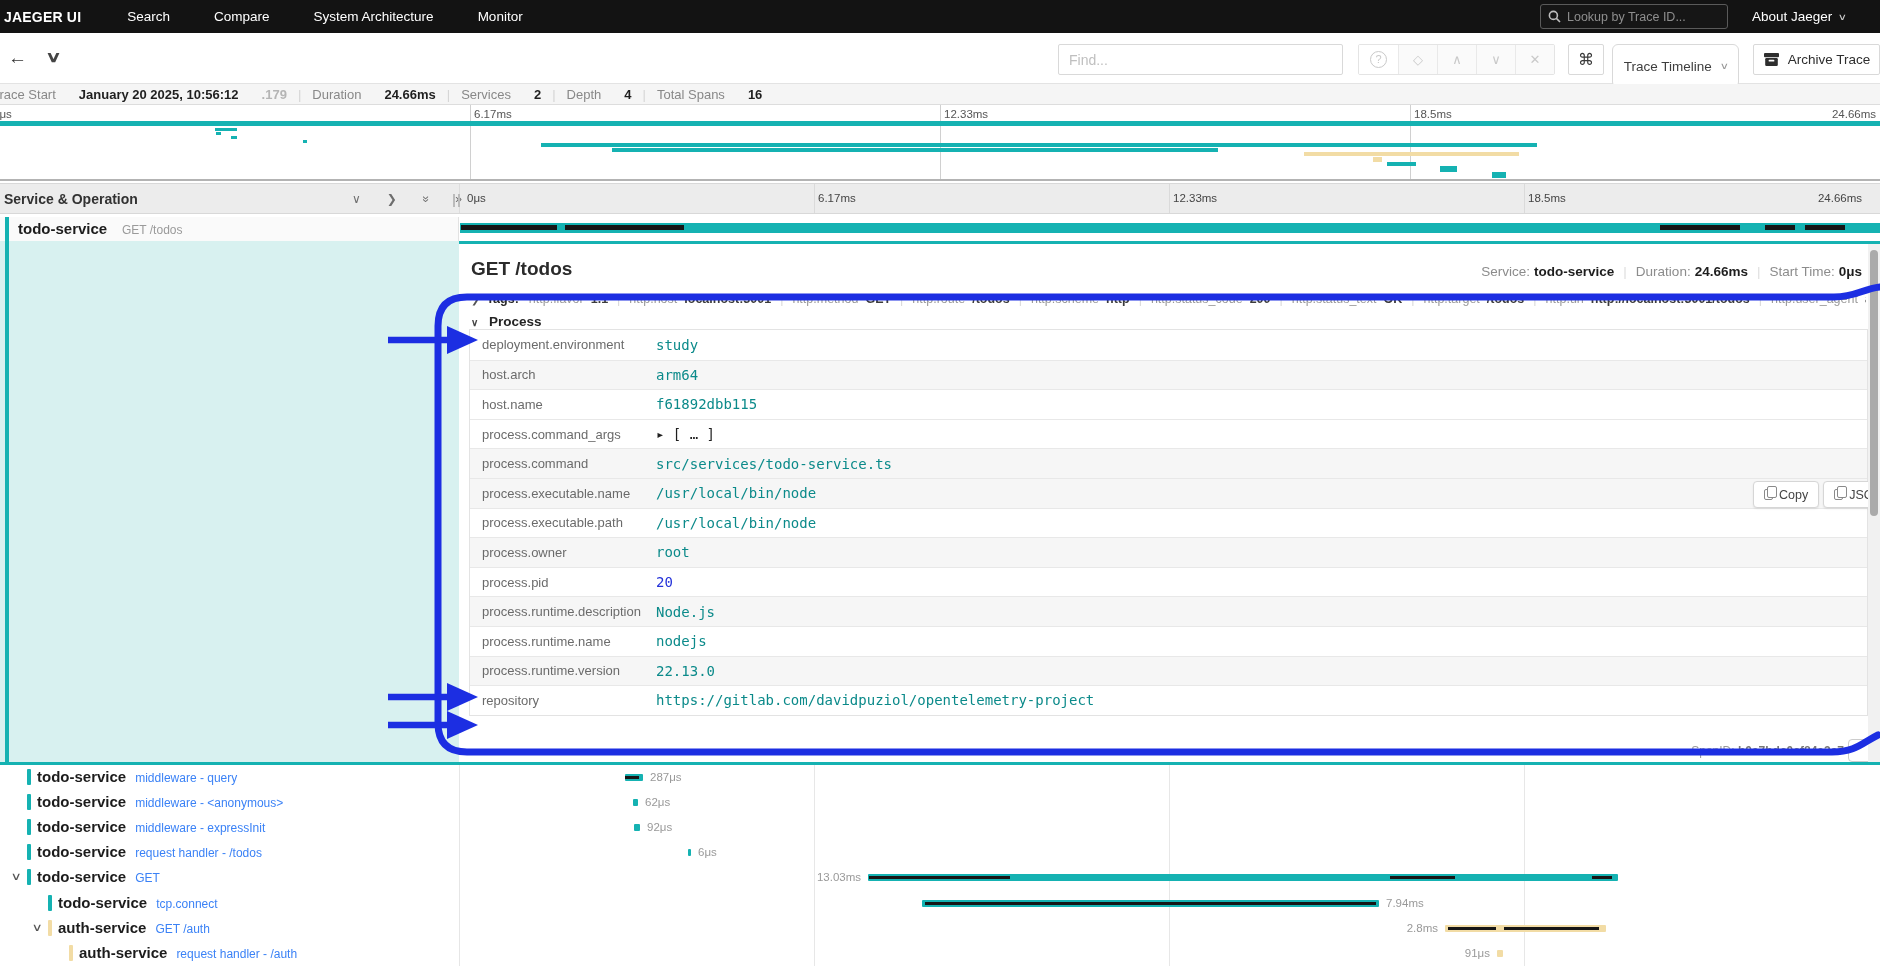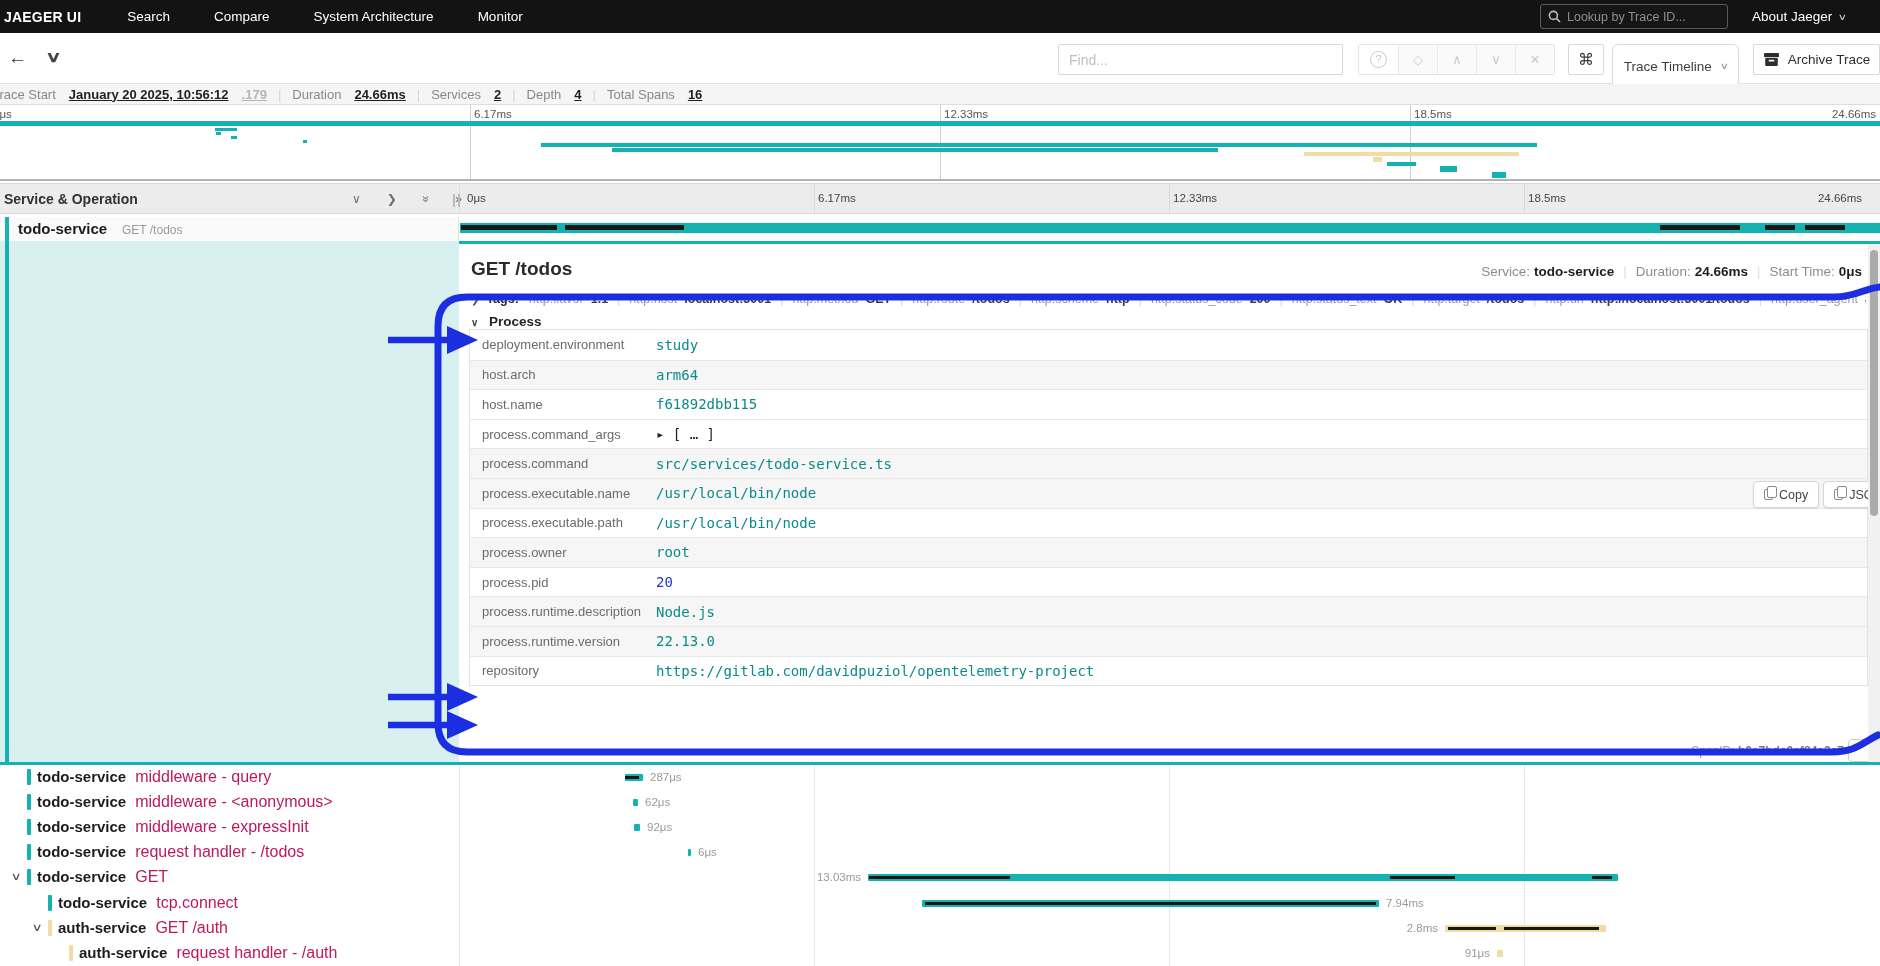--- a/index.html
+++ b/index.html
@@ -46,21 +46,21 @@
     gap:9px; font-size:13.5px; color:#3e3e3e; cursor:pointer; }
   .viewsel .caret, .archbtn .sep { font-size:9px; color:#999; transform:scaleX(1.4); }
   .archbtn { position:absolute; left:1753px; top:11px; width:127px; height:31px; background:#fff;
     border:1px solid #d9d9d9; border-radius:2px; display:flex; align-items:center; justify-content:center;
     gap:8px; font-size:13.5px; color:#2e2e2e; cursor:pointer; }
 
   
   .infobar { position:absolute; left:0; top:84px; width:1880px; height:21px; background:#f5f5f5;
     border-bottom:1px solid #ddd; display:flex; align-items:center; font-size:13px; color:#888; }
   .infobar .wrap { position:relative; left:-8px; display:flex; align-items:center; white-space:nowrap; }
-  .infobar b { color:#1f1f1f; font-weight:700; margin-left:13px;text-decoration:underline; }
+  .infobar b { color:#1f1f1f; font-weight:700; margin-left:23px; }
   .infobar .muted { color:#b5b5b5; font-weight:700; }
   .infobar .sep { color:#d5d5d5; margin:0 11px; font-weight:400; }
 
   
   .minimap { position:absolute; left:0; top:105px; width:1880px; height:76px; background:#fff;
     border-bottom:2px solid #b3b3b3; overflow:hidden; cursor:crosshair; }
   .mm-tick { position:absolute; top:3px; font-size:11.5px; color:#555; white-space:nowrap; }
   .mm-grid { position:absolute; top:0; bottom:0; width:1px; background:#d0d0d0; }
   .mm-bar { position:absolute; }
 
@@ -132,21 +132,21 @@
 
   
   .bottom { position:absolute; left:0; top:765px; width:1880px; height:201px; background:#fff; overflow:hidden; }
   .bgrid { position:absolute; top:0; bottom:0; width:1px; background:#e7e7e7; }
   .bcoldiv { position:absolute; left:459px; top:0; bottom:0; width:1px; background:#e6e6e6; }
   .brow-left { position:absolute; left:0; width:459px; height:25.1px; cursor:pointer; }
   .brow-left .chev { position:absolute; top:5px; font-size:11px; color:#555; transform:scaleX(1.4); }
   .brow-left .cbar { position:absolute; top:4px; width:4px; height:16px; border-radius:1px; }
   .brow-left .names { position:absolute; top:3px; display:flex; align-items:baseline; gap:9px; white-space:nowrap; }
   .brow-left .bsvc { font-size:15px; font-weight:700; color:#1c1c1c; }
-  .brow-left .bop { font-size:16px; color:#be185d; }
+  .brow-left .bop { font-size:12px; color:#3b82f6; }
   .bbar { position:absolute; height:7px; border-radius:1px; cursor:pointer; }
   .bbar .blk { position:absolute; top:2px; height:3px; background:var(--critical); }
   .blabel { position:absolute; font-size:11.5px; color:#999; white-space:nowrap; }
 
   
   .anno { position:absolute; left:0; top:0; pointer-events:none; z-index:60; }
 </style>
 </head>
 <body>
 
@@ -327,20 +327,24 @@
             <div class="pval">root</div>
           </div>
           <div class="prow">
             <div class="pkey">process.pid</div>
             <div class="pval num">20</div>
           </div>
           <div class="prow alt">
             <div class="pkey">process.runtime.description</div>
             <div class="pval">Node.js</div>
           </div>
+          <div class="prow">
+            <div class="pkey">process.runtime.name</div>
+            <div class="pval">nodejs</div>
+          </div>
           <div class="prow alt">
             <div class="pkey">process.runtime.version</div>
             <div class="pval">22.13.0</div>
           </div>
           <div class="prow">
             <div class="pkey">repository</div>
             <div class="pval">https://gitlab.com/davidpuziol/opentelemetry-project</div>
           </div>
         </div>
       <div class="floatbtns">

